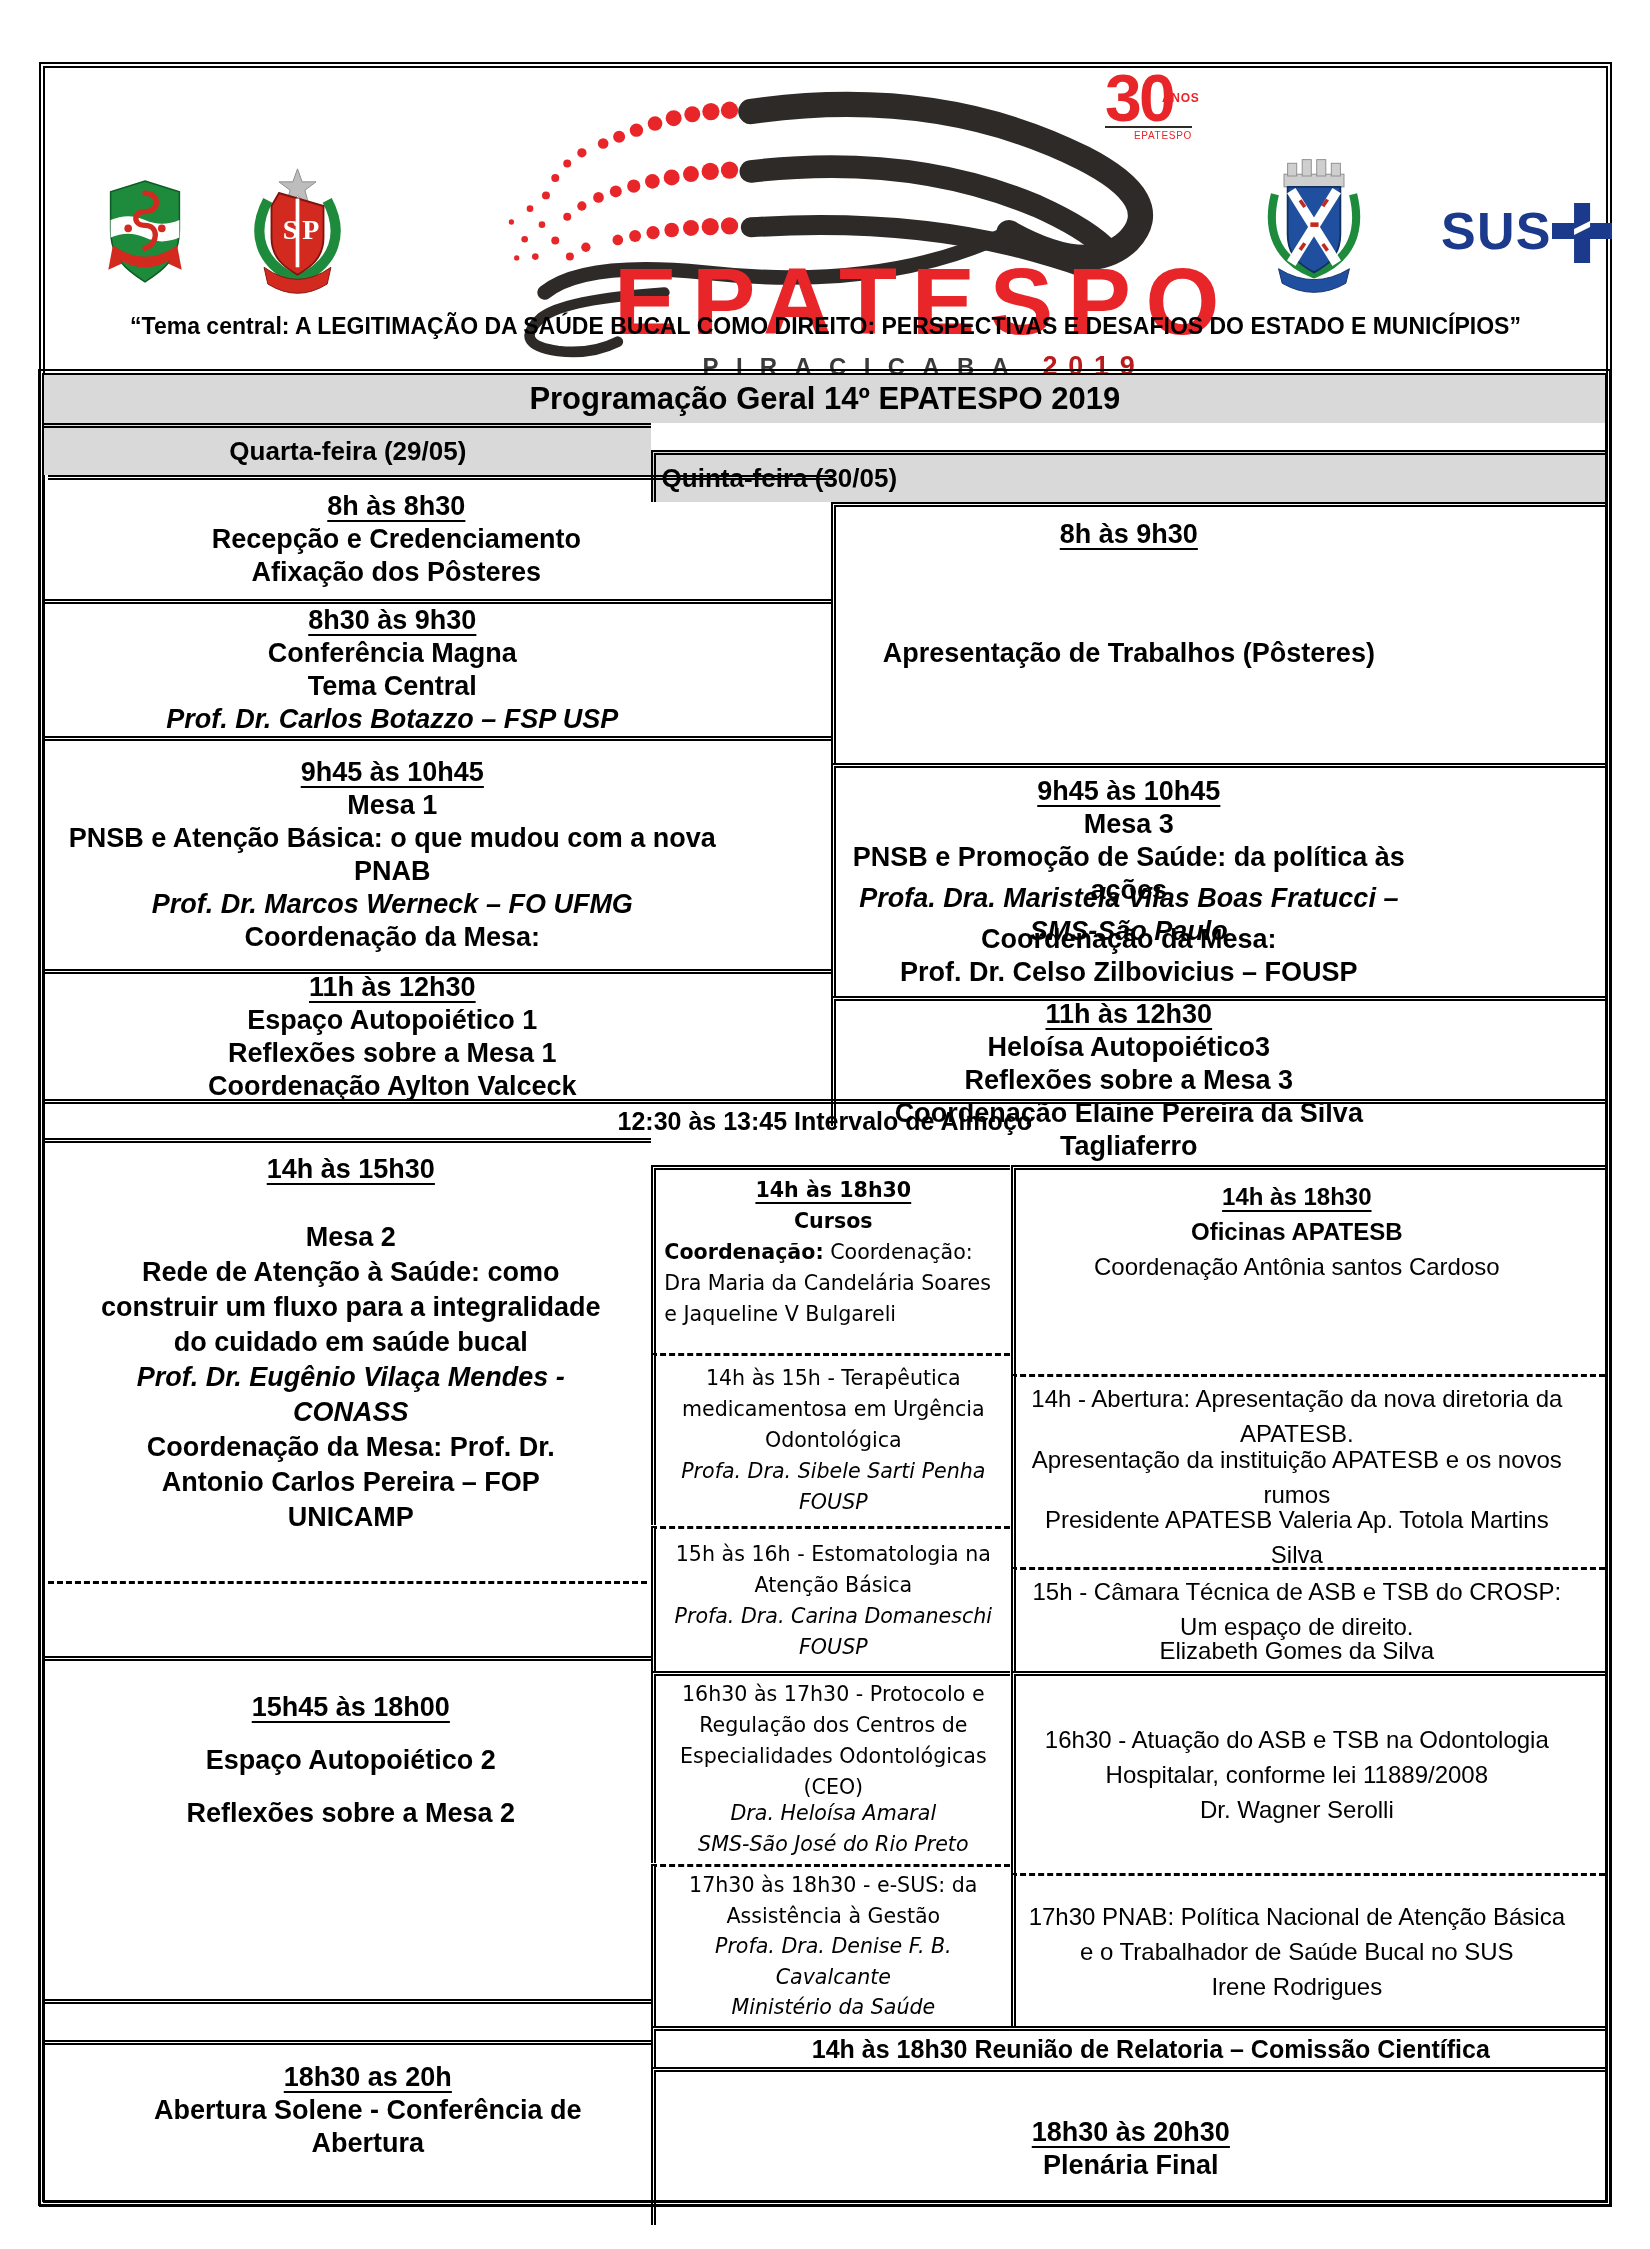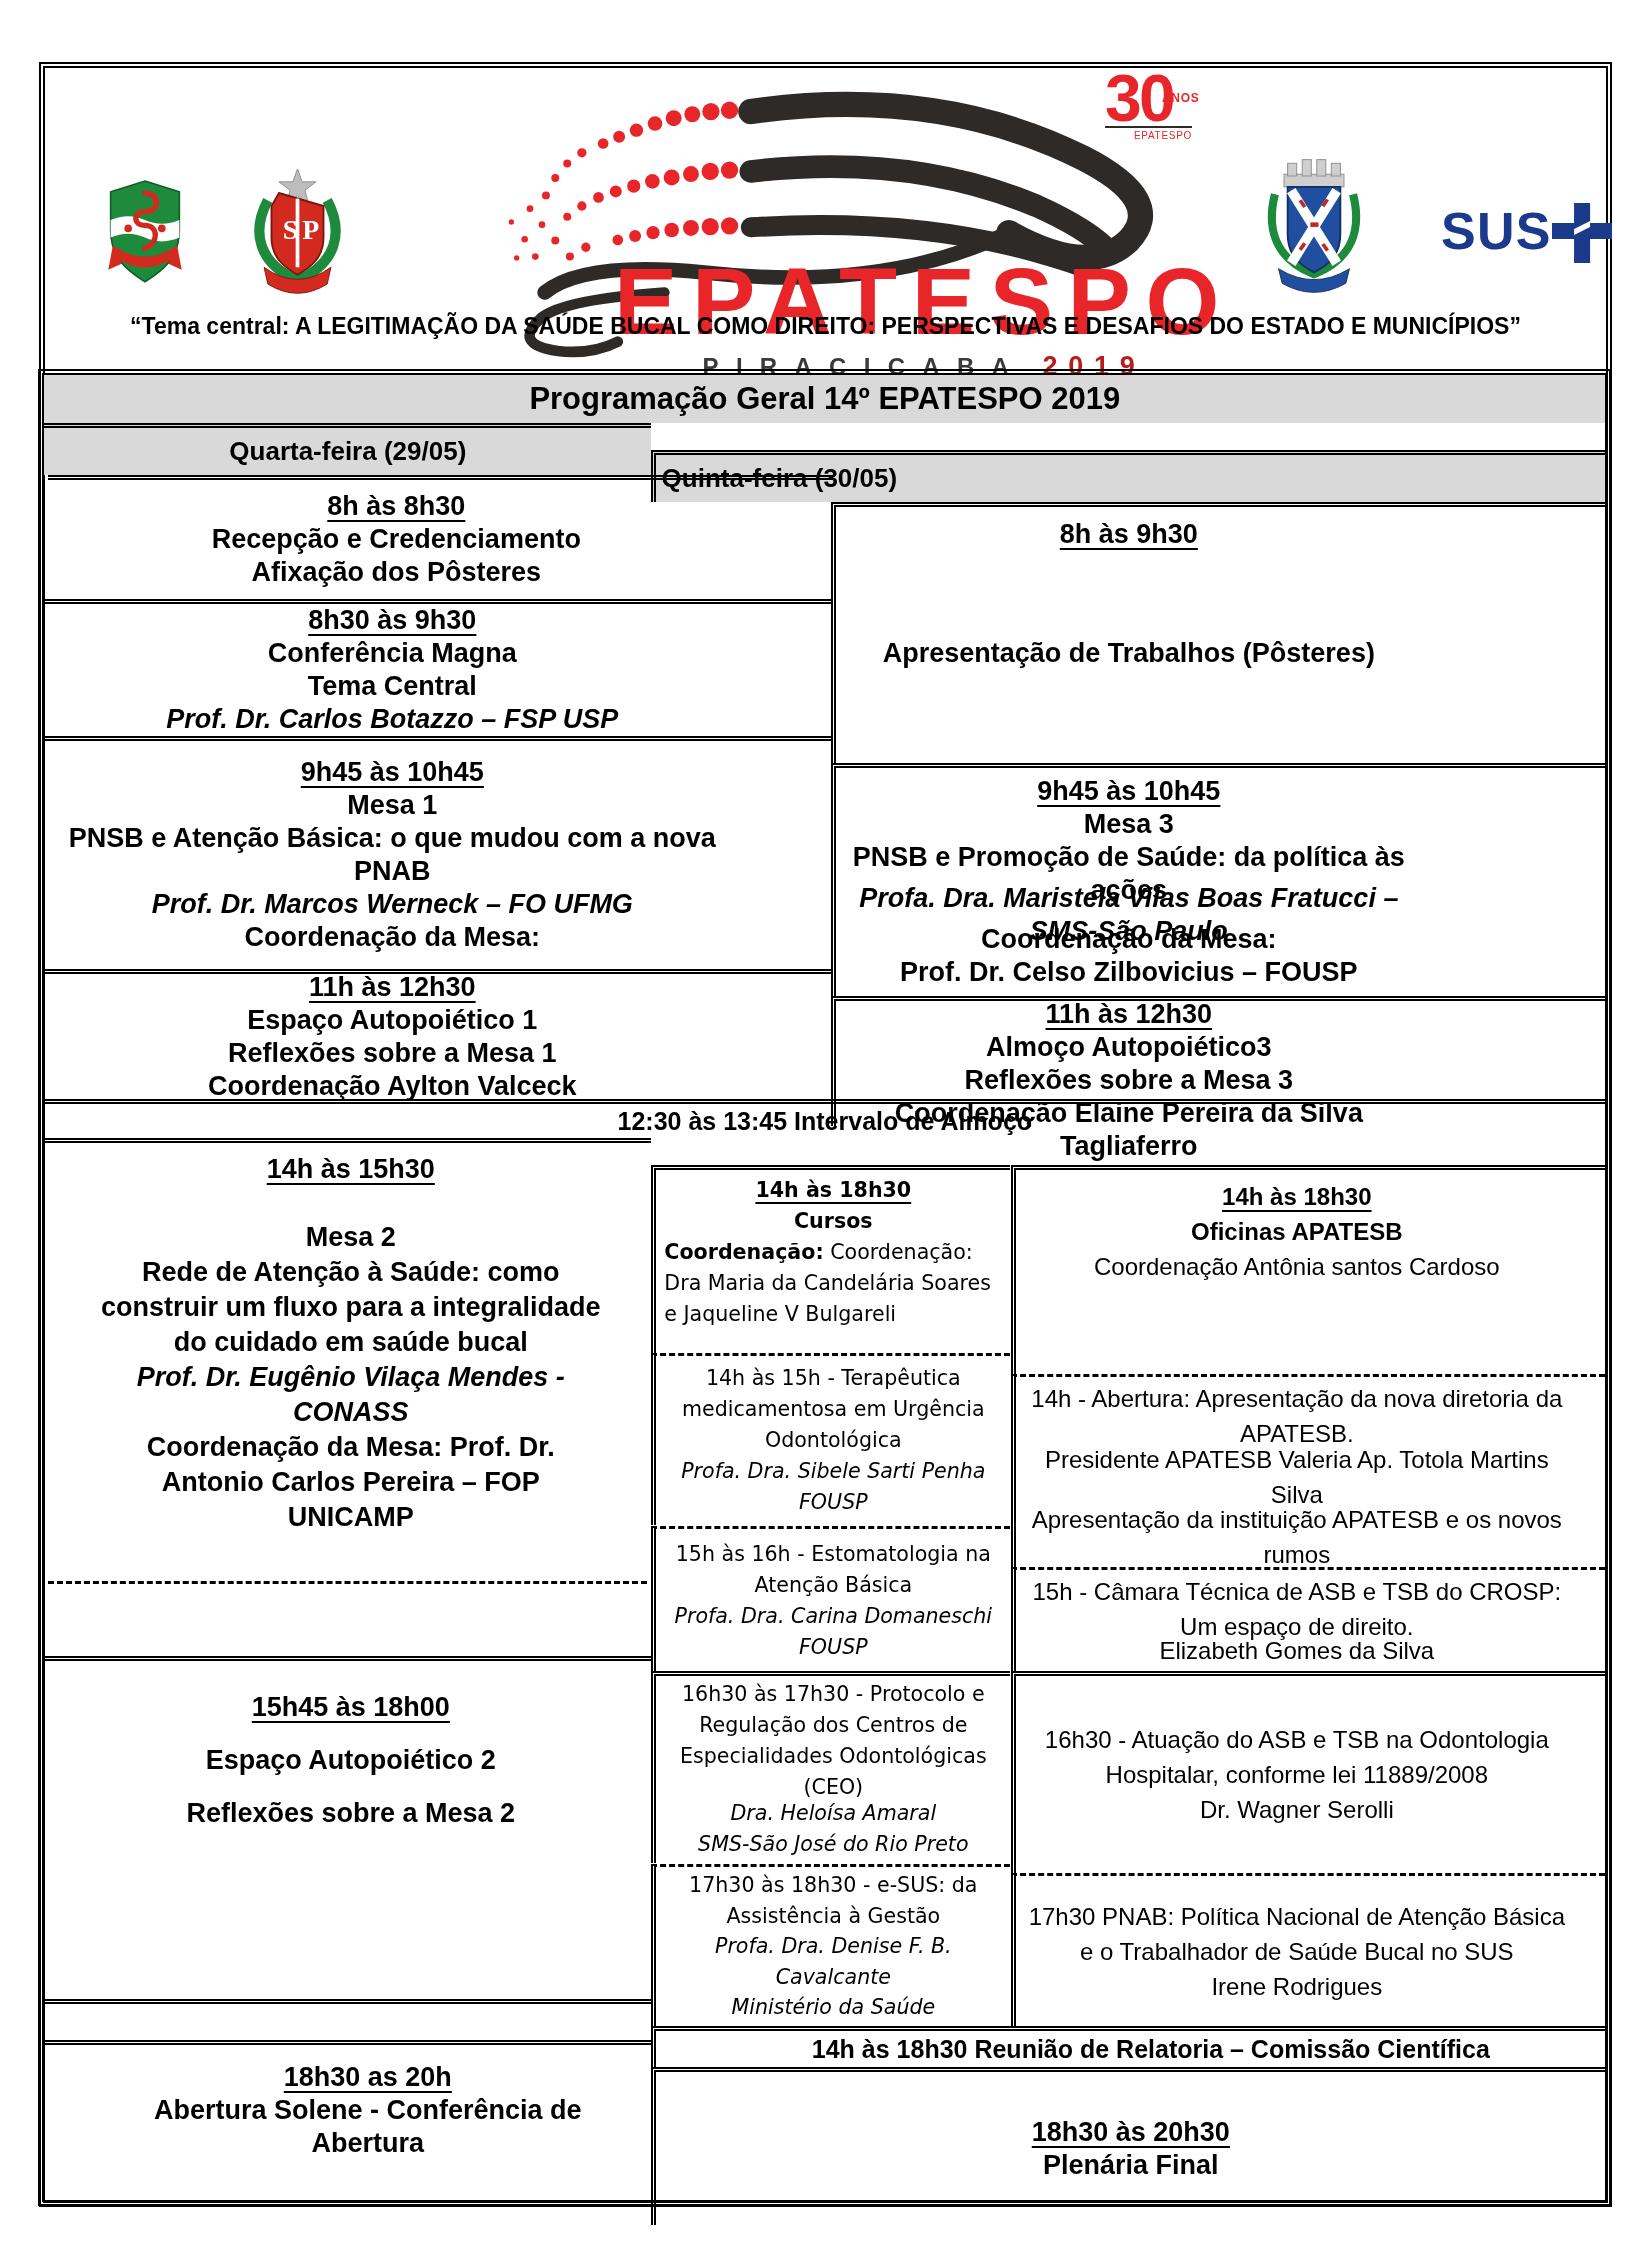--- a/index.html
+++ b/index.html
@@ -258,21 +258,21 @@
     <div class="cell thum bt bl" style="left:787px;top:361px;width:774px;height:233px;">
           <div class="ln ln-u">9h45 às 10h45</div>
           <div class="ln ln-b">Mesa 3</div>
           <div class="ln ln-b">PNSB e Promoção de Saúde: da política às ações</div>
           <div class="ln ln-bi">Profa. Dra. Maristela Vilas Boas Fratucci – SMS-São Paulo</div>
           <div class="ln ln-b">Coordenação da Mesa:</div>
           <div class="ln ln-b">Prof. Dr. Celso Zilbovicius – FOUSP</div>
         </div>
     <div class="cell thum bt bl" style="left:787px;top:594px;width:774px;height:130px;">
           <div class="ln ln-u">11h às 12h30</div>
-          <div class="ln ln-b">Almoço Autopoiético3</div>
+          <div class="ln ln-b">Heloísa Autopoiético3</div>
           <div class="ln ln-b">Reflexões sobre a Mesa 3</div>
           <div class="ln ln-b">Coordenação Elaine Pereira da Silva Tagliaferro</div>
         </div>
 
     <div class="cell lunch bt" style="left:0;top:724px;width:1561px;height:39px;">12:30 às 13:45 Intervalo de Almoço</div>
 
     <div class="cell aftL bt" style="left:0;top:763px;width:607px;height:518px;">
       <div class="dashinL"></div>
     <div class="ln ln-u">14h às 15h30</div>
           <div class="ln ln-gap">&nbsp;</div>
@@ -314,22 +314,22 @@
           <div class="ln ln-i">Ministério da Saúde</div>
         </div>
 
     <div class="cell ofc ofc-h bt bl" style="left:967px;top:763px;width:594px;height:209px;">
           <div class="ln ln-u">14h às 18h30</div>
           <div class="ln ln-b">Oficinas APATESB</div>
           <div class="ln ln-n">Coordenação Antônia santos Cardoso</div>
         </div>
     <div class="cell ofc btd bl" style="left:967px;top:972px;width:594px;height:193px;">
           <div class="ln ln-n">14h - Abertura: Apresentação da nova diretoria da APATESB.</div>
+          <div class="ln ln-n">Apresentação da instituição APATESB e os novos rumos</div>
           <div class="ln ln-n">Presidente APATESB Valeria Ap. Totola Martins Silva</div>
-          <div class="ln ln-n">Apresentação da instituição APATESB e os novos rumos</div>
         </div>
     <div class="cell ofc btd bl" style="left:967px;top:1165px;width:594px;height:105px;">
           <div class="ln ln-n">15h - Câmara Técnica de ASB e TSB do CROSP: Um espaço de direito.</div>
           <div class="ln ln-n">Elizabeth Gomes da Silva</div>
         </div>
     <div class="cell ofc bt bl" style="left:967px;top:1269px;width:594px;height:202px;">
           <div class="ln ln-n">16h30 - Atuação do ASB e TSB na Odontologia Hospitalar, conforme lei 11889/2008</div>
           <div class="ln ln-n">Dr. Wagner Serolli</div>
         </div>
     <div class="cell ofc btd bl" style="left:967px;top:1471px;width:594px;height:153px;">

